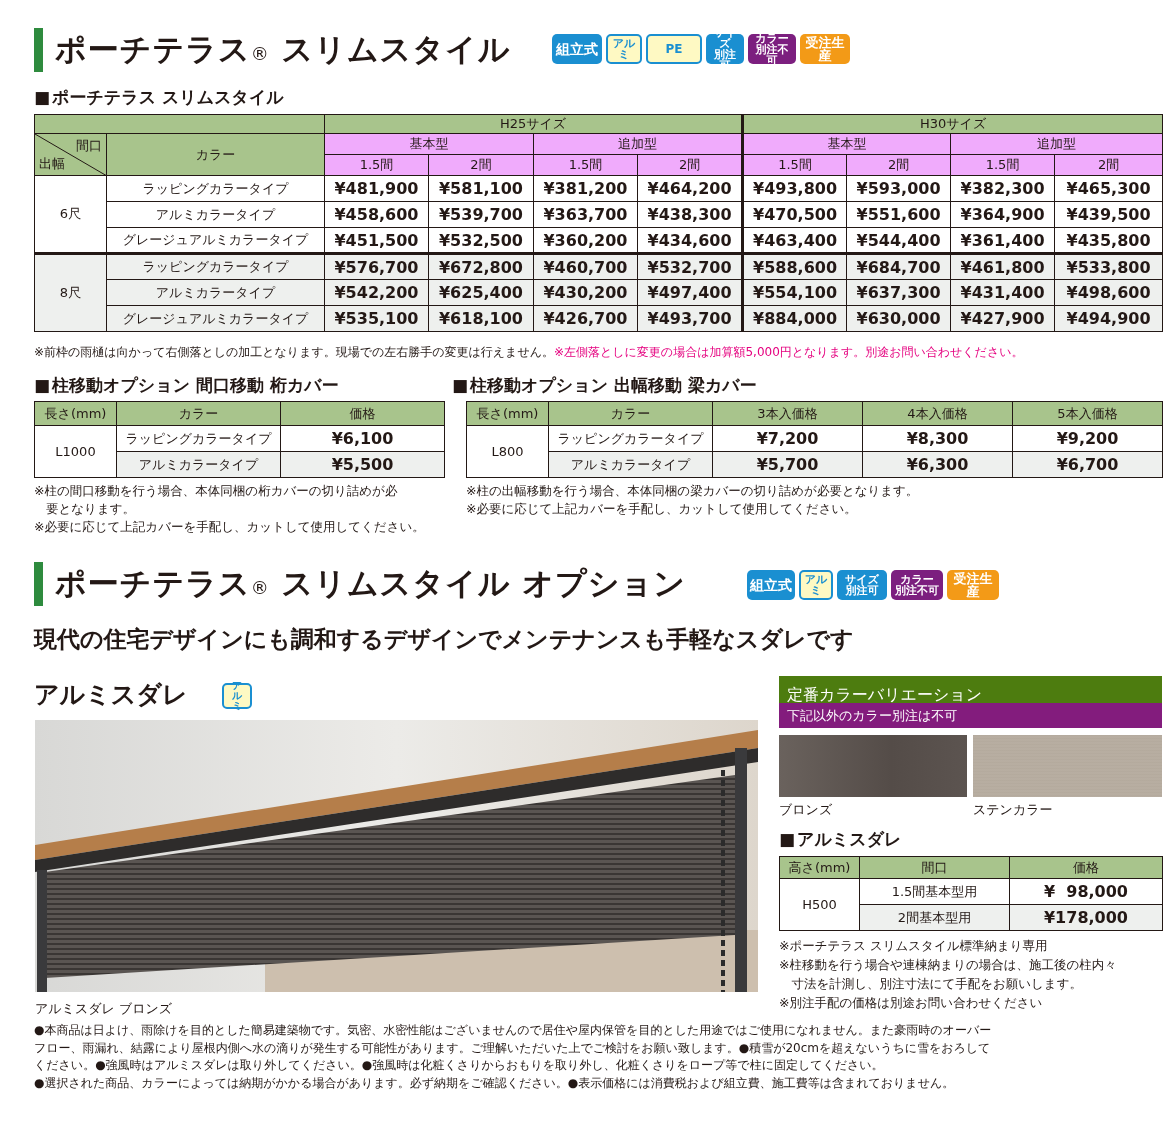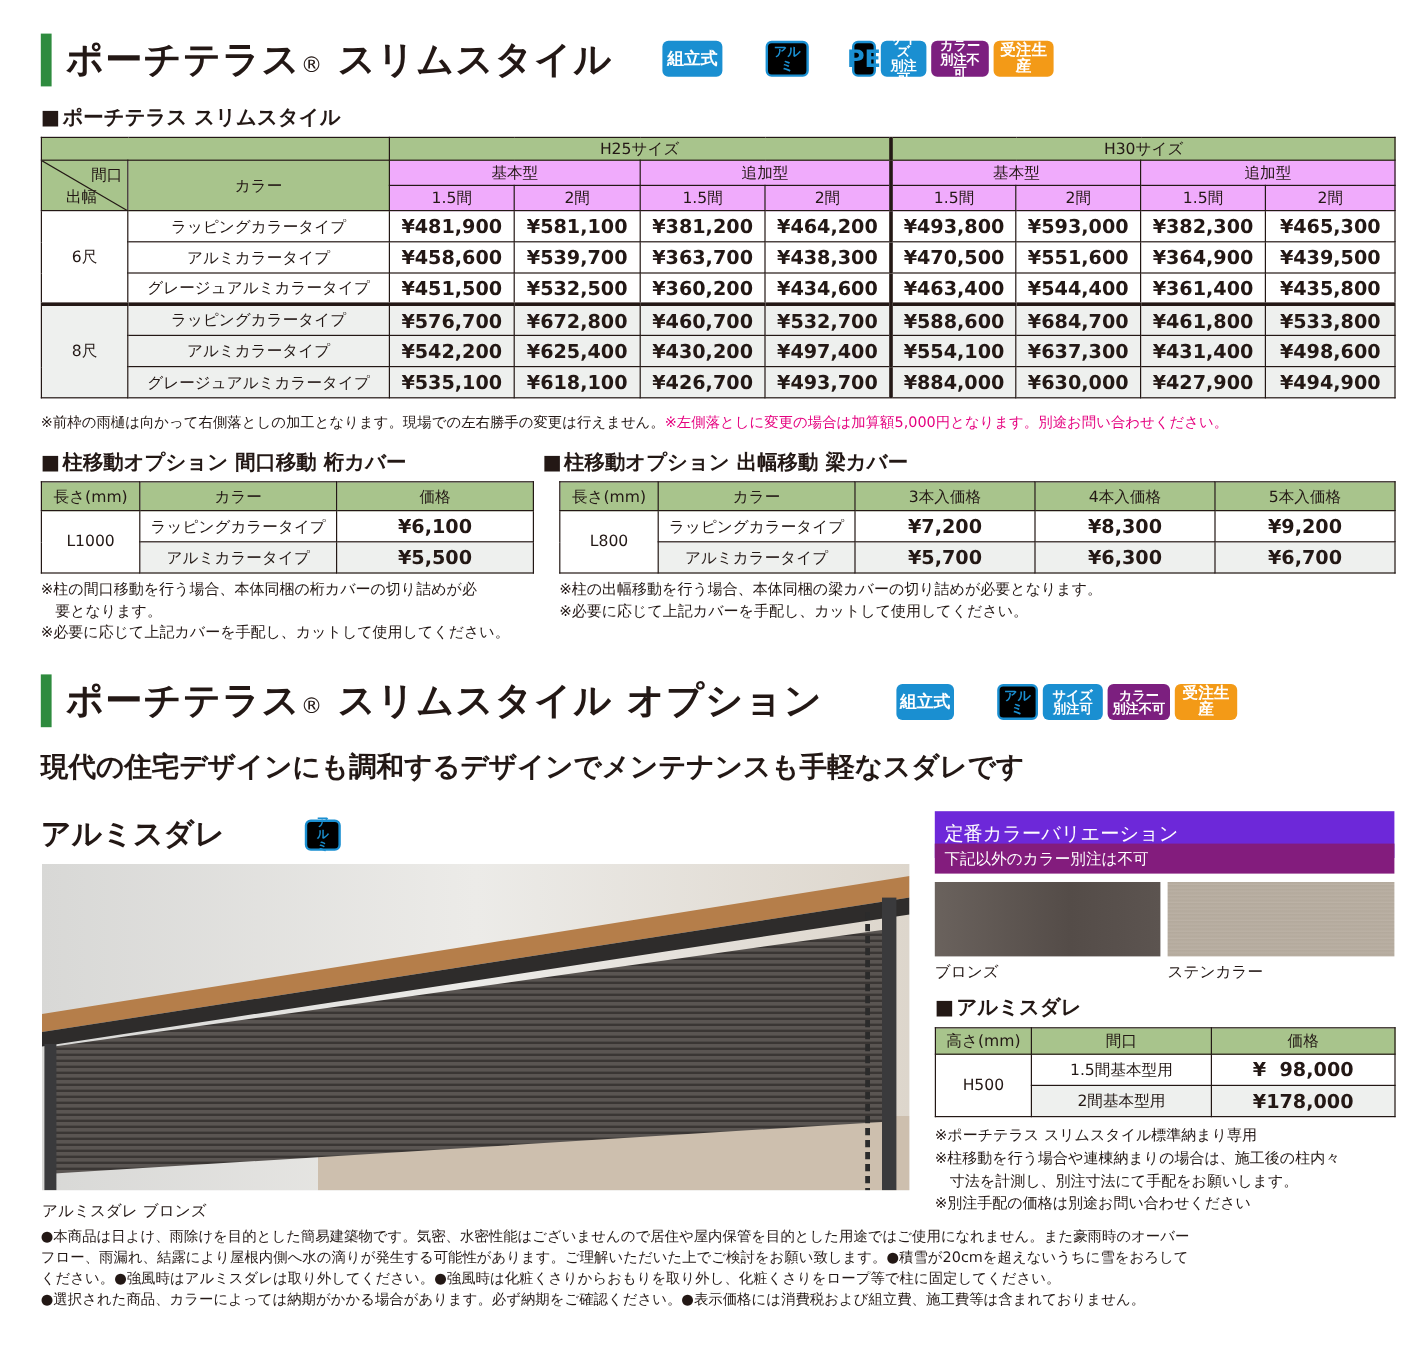--- a/index.html
+++ b/index.html
@@ -9,21 +9,21 @@
 
   
   .sec-title { position: absolute; display: flex; align-items: center; }
   .sec-bar { width: 9px; height: 44px; background: #2e8b3e; margin-right: 12px; }
   .sec-title-text { font-size: 31px; font-weight: bold; letter-spacing: 1px; white-space: nowrap; }
   .sec-title-text .reg { font-size: 18px; font-weight: normal; }
   .badges { position: absolute; display: flex; gap: 4px; }
   .badge { height: 30px; border-radius: 5px; color: #fff; font-size: 14px; font-weight: bold;
            display: flex; align-items: center; justify-content: center; line-height: 1; text-align: center; padding: 0 3px; }
   .badge.blue { background: #1a8fd1; }
-  .badge.outline { background: #000000; color: #1a8fd1; border: 2px solid #1a8fd1; margin-left: 32px; }
+  .badge.outline { background: #fef9c3; color: #1a8fd1; border: 2px solid #1a8fd1; }
   .badge.purple { background: #7c1f7f; }
   .badge.orange { background: #f39a17; }
   .badge.two { font-size: 11px; flex-direction: column; }
   .badge.two span { display: block; }
 
   .sub-h { position: absolute; font-size: 17px; font-weight: bold; white-space: nowrap; }
   .sub-h::before { content: "\25A0"; margin-right: 2px; }
 
   table { border-collapse: collapse; position: absolute; table-layout: fixed; }
   td, th { border: 1px solid #231815; text-align: center; vertical-align: middle; font-weight: normal; white-space: nowrap; }
@@ -34,42 +34,42 @@
   tr.gray td { background: #eef0ee; }
   .thick-top td { border-top: 3px solid #231815; }
   .thick-left { border-left: 3px solid #231815 !important; }
 
   .note { position: absolute; font-size: 12.5px; line-height: 18px; white-space: nowrap; }
   .note .red { color: #e5007f; }
 
   .diag { position: relative; }
   .diag svg { position: absolute; left: 0; top: 0; }
 
-  .color-head { position: absolute; left: 779px; top: 676px; width: 383px; height: 39px; background: #6d28d9;
+  .color-head { position: absolute; left: 779px; top: 676px; width: 383px; height: 39px; background: #4d7c0f;
                 color: #fff; font-size: 16px; display: flex; align-items: center; padding-left: 8px; }
   .color-sub { position: absolute; left: 779px; top: 703px; width: 383px; height: 25px; background: #831c7d;
                color: #fff; font-size: 13px; display: flex; align-items: center; padding-left: 8px; }
   .swatch { position: absolute; top: 735px; height: 62px; }
   .swatch-label { position: absolute; top: 801px; font-size: 13px; text-align: left; }
 
   .photo { position: absolute; left: 35px; top: 720px; width: 723px; height: 272px; overflow: hidden; background: #f1f1ef; }
 </style>
 </head>
 <body>
 
 <div class="sec-title" style="left:34px; top:28px;">
   <div class="sec-bar"></div>
   <div class="sec-title-text">
     <span>ポーチテラス</span><span class="reg">®</span><span> スリムスタイル</span>
   </div>
 </div>
 <div class="badges" style="left:552px; top:34px;">
   <div class="badge blue" style="width:50px;">組立式</div>
   <div class="badge outline" style="width:36px; font-size:11px;">アルミ</div>
-  <div class="badge outline" style="width:20px; font-size:20px;">PE</div>
+  <div class="badge outline" style="width:56px; font-size:12px;">PE</div>
   <div class="badge blue two" style="width:38px;">
     <span>サイズ</span>
       <span>別注可</span>
   </div>
   <div class="badge purple two" style="width:48px;">
     <span>カラー</span>
       <span>別注不可</span>
   </div>
   <div class="badge orange" style="width:50px; font-size:13px;">受注生産</div>
 </div>
@@ -94,21 +94,21 @@
     <th colspan="2"></th>
     <th colspan="4">H25サイズ</th>
     <th colspan="4" class="thick-left">H30サイズ</th>
   </tr>
   <tr style="height:21px;">
     <th rowspan="2" class="diag" style="padding:0;">
       <svg width="72" height="42">
             <line x1="0" y1="0" x2="72" y2="42" stroke="#231815" stroke-width="1"></line>
           </svg>
       <div style="position:relative; text-align:right; padding-right:4px; font-size:13px;">間口</div>
-      <div style="position:relative; text-align:left; padding-left:20px; font-size:13px;">出幅</div>
+      <div style="position:relative; text-align:left; padding-left:4px; font-size:13px;">出幅</div>
     </th>
     <th rowspan="2">カラー</th>
     <th colspan="2" class="lt">基本型</th>
     <th colspan="2" class="lt">追加型</th>
     <th colspan="2" class="lt thick-left">基本型</th>
     <th colspan="2" class="lt">追加型</th>
   </tr>
   <tr style="height:21px;">
     <th class="lt">1.5間</th>
     <th class="lt">2間</th>

